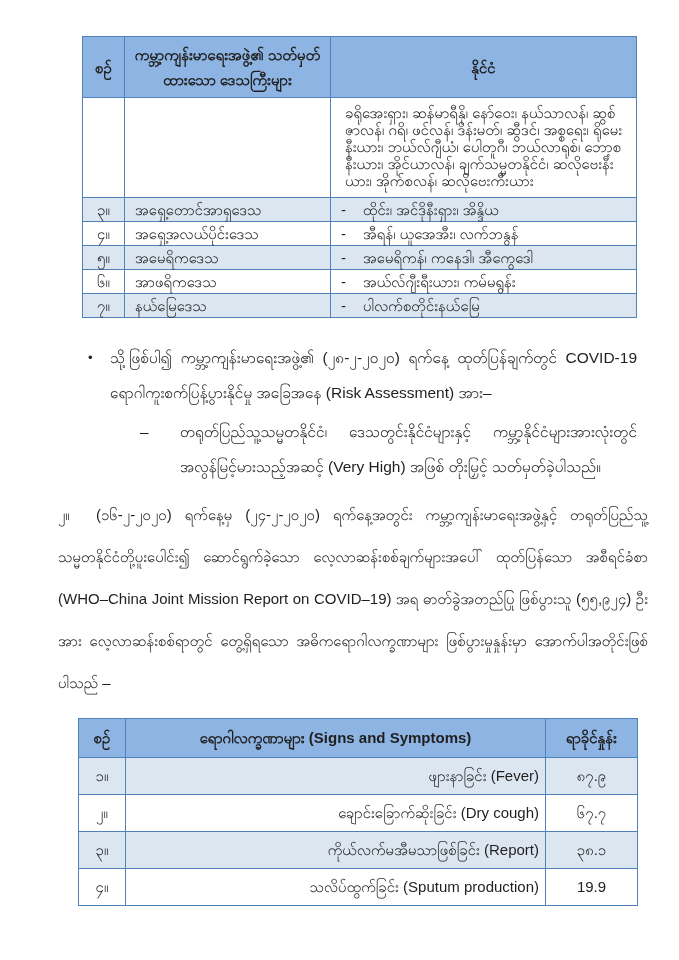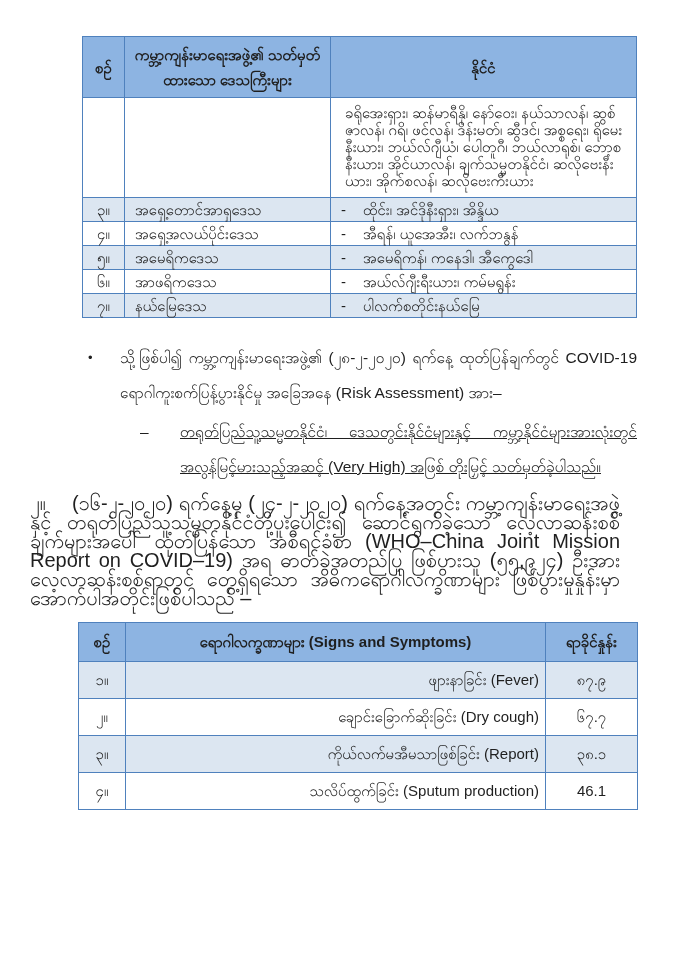--- a/index.html
+++ b/index.html
@@ -47,37 +47,37 @@
 
   
   .bullet-para {
     margin: 22px 0 0 88px;
     width: 549px;
     display: flex;
     font-size: 15.5px;
     line-height: 35px;
   }
   .bullet-para .bullet { flex: 0 0 22px; font-size: 13px; }
-  .bullet-para .txt { flex: 1; text-align: justify; margin-left: 10px; }
+  .bullet-para .txt { flex: 1; text-align: justify; }
 
   .sub-para {
     margin: 4px 0 0 140px;
     width: 497px;
     display: flex;
     font-size: 15.5px;
     line-height: 35px;
   }
   .sub-para .dash { flex: 0 0 40px; }
-  .sub-para .txt { flex: 1; text-align: justify; text-decoration: underline; }
+  .sub-para .txt { flex: 1; text-align: justify; }
 
   .para2 {
-    margin: 10px 0 0 30px;
+    margin: 10px 0 0 58px;
     width: 590px;
-    font-size: 20px;
-    line-height: 19px;
+    font-size: 15px;
+    line-height: 42px;
     text-align: justify;
   }
   .para2 .num { padding-right: 26px; }
 
   
   .symptoms-table {
     margin: 14px 0 0 78px;
     width: 559px;
     font-size: 15px;
   }
@@ -208,18 +208,18 @@
       <td class="percent-cell">၆၇.၇</td>
     </tr>
     <tr class="band">
       <td class="serial">၃။</td>
       <td class="symptom-cell">ကိုယ်လက်မအီမသာဖြစ်ခြင်း (Report)</td>
       <td class="percent-cell">၃၈.၁</td>
     </tr>
     <tr>
       <td class="serial">၄။</td>
       <td class="symptom-cell">သလိပ်ထွက်ခြင်း (Sputum production)</td>
-      <td class="percent-cell">46.1</td>
+      <td class="percent-cell">19.9</td>
     </tr>
   </tbody>
     </table>
 
 </div>
 
 </body></html>

